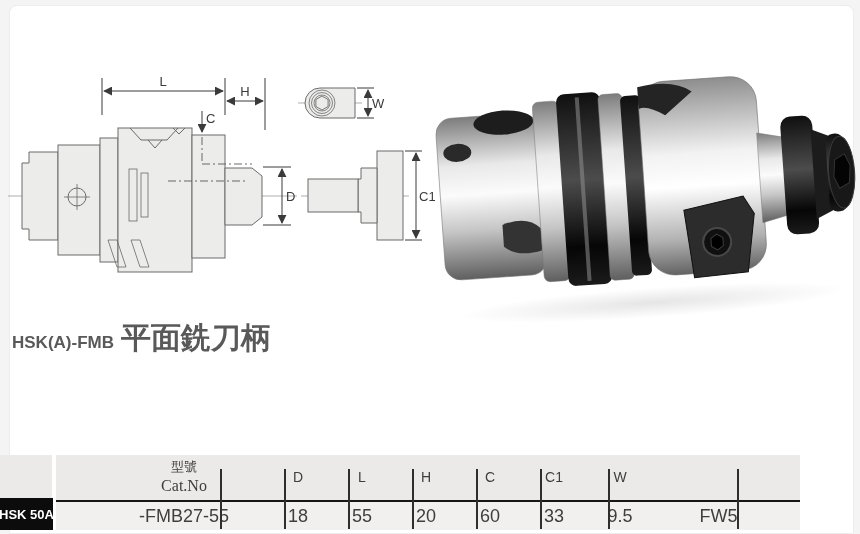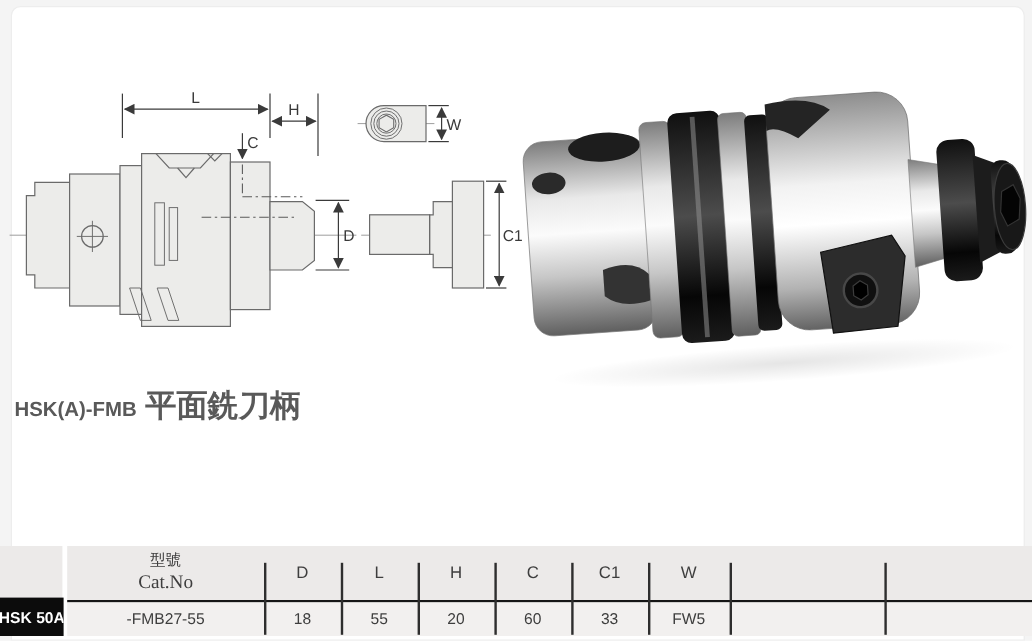--- a/index.html
+++ b/index.html
@@ -16,50 +16,51 @@
     border-radius:8px 8px 0 0;
   }
   
   .drawing { position:absolute; left:5px; top:55px; width:430px; height:250px; }
   
   .photo { position:absolute; left:430px; top:35px; width:426px; height:290px; }
   
   .title { position:absolute; left:12px; top:318px; height:32px; color:#595959;
            white-space:nowrap; }
   .title .model { font-size:17px; font-weight:bold; letter-spacing:0; }
-  .title .cjk   { font-size:26px; font-weight:600; margin-left:7px; }
+  .title .cjk   { font-size:30px; font-weight:600; margin-left:7px; }
   
   .corner-cell {
     position:absolute; left:0; top:455px; width:52px; height:45px;
     background:#eceae9;
   }
   .row-label {
     position:absolute; left:0; top:498px; width:53px; height:32px;
     background:#0c0c0c; color:#ffffff; font-size:13px; font-weight:bold;
     display:flex; align-items:center; justify-content:center;
     letter-spacing:0; white-space:nowrap; overflow:hidden;
   }
   .spec-table {
     position:absolute; left:56px; top:455px; width:804px; height:75px;
   }
   .grid {
     display:grid;
     grid-template-columns:164px 64px 64px 64px 64px 64px 68px 129px 123px;
-    width:804px;
+    width:744px;
+    padding-left:46px;
   }
   .grid.hdr  { height:47px; background:#eceae9; border-bottom:2px solid #161616; }
   .grid.data { height:28px; background:#f2f0ef; }
   .cell {
     display:flex; flex-direction:column; align-items:center; justify-content:center;
     color:#3e3e3e; line-height:1.25;
   }
   .cell .cjk { font-size:13px; }
   .cell .en  { font-size:16px;font-family:Liberation Serif, serif; }
   .cell.letter { font-size:14px; }
-  .grid.data .cell { font-size:13px; }
+  .grid.data .cell { font-size:18px; }
   .divider {
     position:absolute; top:14px; width:2px; height:60px; background:#2e2e2e;
   }
 </style>
 </head>
 <body>
 
 <div class="card"></div>
 
 <svg class="drawing" viewBox="0 0 430 250" xmlns="http://www.w3.org/2000/svg">
@@ -227,20 +228,21 @@
     <div class="cell letter">W</div>
   </div>
 
   <div class="grid data">
     <div class="cell">-FMB27-55</div>
     <div class="cell">18</div>
     <div class="cell">55</div>
     <div class="cell">20</div>
     <div class="cell">60</div>
     <div class="cell">33</div>
+    <div class="cell">9.5</div>
     <div class="cell">FW5</div>
   </div>
 
   <div class="divider" style="left:164px"></div>
   <div class="divider" style="left:228px"></div>
   <div class="divider" style="left:292px"></div>
   <div class="divider" style="left:356px"></div>
   <div class="divider" style="left:420px"></div>
   <div class="divider" style="left:484px"></div>
   <div class="divider" style="left:552px"></div>

